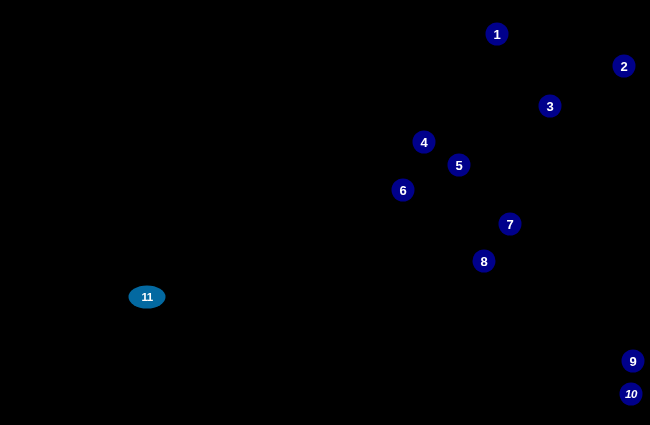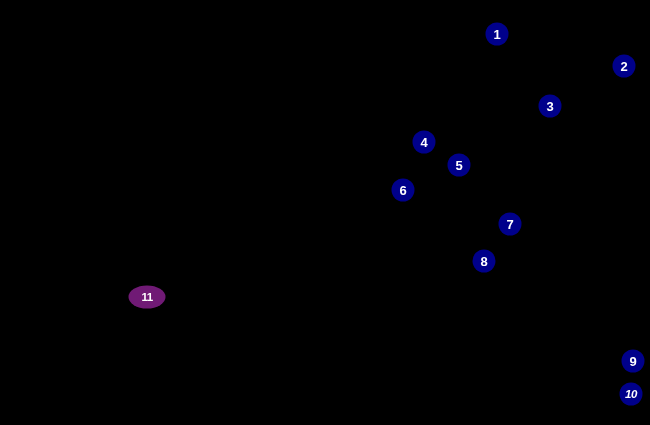--- a/index.html
+++ b/index.html
@@ -43,14 +43,14 @@
     <div class="mark-badge" style="left: 497px; top: 34px; width: 23px; height: 23px; background: rgb(0, 0, 139); color: rgb(255, 255, 255);">1</div>
     <div class="mark-badge" style="left: 624px; top: 66px; width: 23px; height: 23px; background: rgb(0, 0, 139); color: rgb(255, 255, 255);">2</div>
     <div class="mark-badge" style="left: 550px; top: 106px; width: 23px; height: 23px; background: rgb(0, 0, 139); color: rgb(255, 255, 255);">3</div>
     <div class="mark-badge" style="left: 424px; top: 142px; width: 23px; height: 23px; background: rgb(0, 0, 139); color: rgb(255, 255, 255);">4</div>
     <div class="mark-badge" style="left: 459px; top: 165px; width: 23px; height: 23px; background: rgb(0, 0, 139); color: rgb(255, 255, 255);">5</div>
     <div class="mark-badge" style="left: 403px; top: 190px; width: 23px; height: 23px; background: rgb(0, 0, 139); color: rgb(255, 255, 255);">6</div>
     <div class="mark-badge" style="left: 510px; top: 224px; width: 23px; height: 23px; background: rgb(0, 0, 139); color: rgb(255, 255, 255);">7</div>
     <div class="mark-badge" style="left: 484px; top: 261px; width: 23px; height: 23px; background: rgb(0, 0, 139); color: rgb(255, 255, 255);">8</div>
     <div class="mark-badge" style="left: 633px; top: 361px; width: 23px; height: 23px; background: rgb(0, 0, 139); color: rgb(255, 255, 255);">9</div>
     <div class="mark-badge two-digit" style="left: 631px; top: 394px; width: 23px; height: 23px; background: rgb(0, 0, 139); color: rgb(255, 255, 255); font-style: italic;">10</div>
-    <div class="mark-badge two-digit" style="left: 147px; top: 297px; width: 37px; height: 23px; background: #701a75; color: rgb(255, 255, 255);">11</div>
+    <div class="mark-badge two-digit" style="left: 147px; top: 297px; width: 37px; height: 23px; background: #0369a1; color: rgb(255, 255, 255);">11</div>
   </div>
 
 </body></html>

